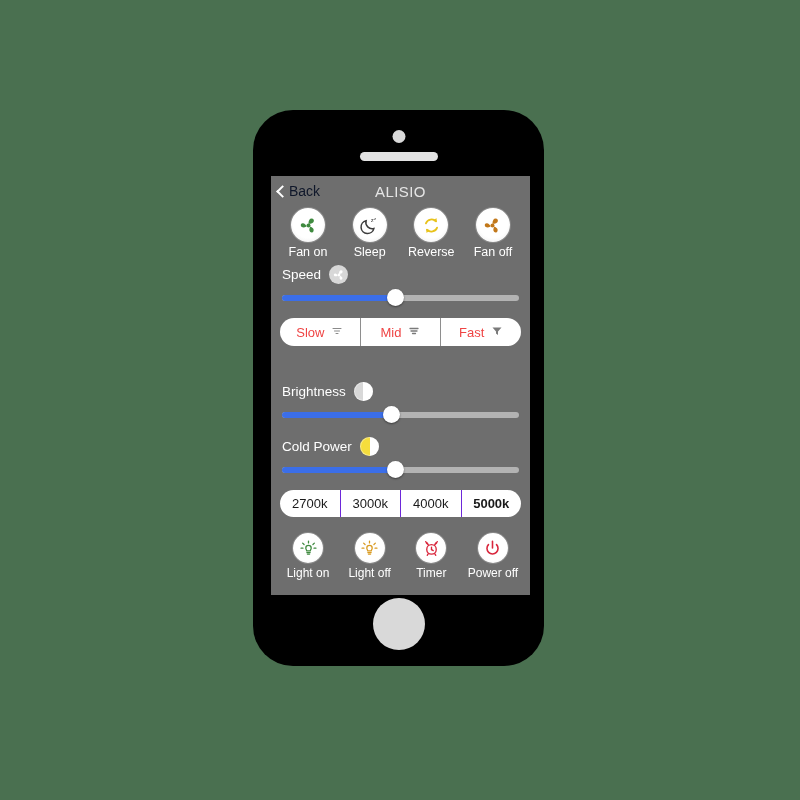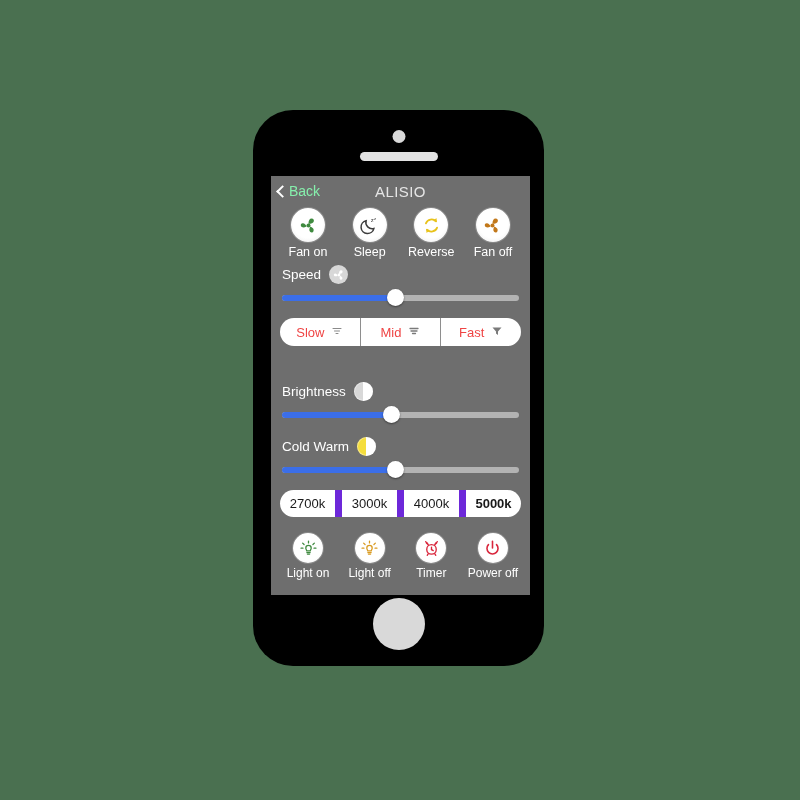--- a/index.html
+++ b/index.html
@@ -52,21 +52,21 @@
 
   
   .nav-bar {
     position: relative;
     height: 30px;
     display: flex; align-items: center;
   }
   .back-btn {
     display: flex; align-items: center;
     margin-left: 7px;
-    color: #86efac;
+    color: #0f172a;
     font-size: 14px;
   }
   .chevron-left {
     display: inline-block;
     width: 9px; height: 9px;
     border-left: 2.4px solid #fff;
     border-bottom: 2.4px solid #fff;
     transform: rotate(45deg);
     margin-right: 2px;
   }
@@ -177,21 +177,21 @@
     background: #ffffff;
     border-radius: 13.5px;
     display: flex;
     overflow: hidden;
   }
   .kelvin .seg {
     flex: 1;
     display: flex; align-items: center; justify-content: center;
     font-size: 13px;
     color: #1a1a1a;
-    border-right: 7px solid #6d28d9;
+    border-right: 1px solid #6d28d9;
   }
   .kelvin .seg:last-child { border-right: none; font-weight: bold; }
 
   .spacer-lg { height: 36px; }
   .spacer-sm { height: 14px; }
 
   .bottom-row {
     display: flex;
     justify-content: space-between;
     padding: 16px 9px 0 9px;
@@ -341,21 +341,21 @@
       </div>
       <div class="slider">
         <div class="track"></div>
         <div class="fill" id="bright-fill" style="width: 46%;"></div>
         <div class="thumb" id="bright-thumb" style="left: 46%;"></div>
       </div>
 
       <div class="spacer-sm"></div>
 
       <div class="row-label">
-        <span>Cold Warm</span>
+        <span>Cold Power</span>
         <span class="badge half-warm"></span>
       </div>
       <div class="slider">
         <div class="track"></div>
         <div class="fill" id="warm-fill" style="width: 48%;"></div>
         <div class="thumb" id="warm-thumb" style="left: 48%;"></div>
       </div>
 
       <div class="kelvin">
         <div class="seg">2700k</div>

